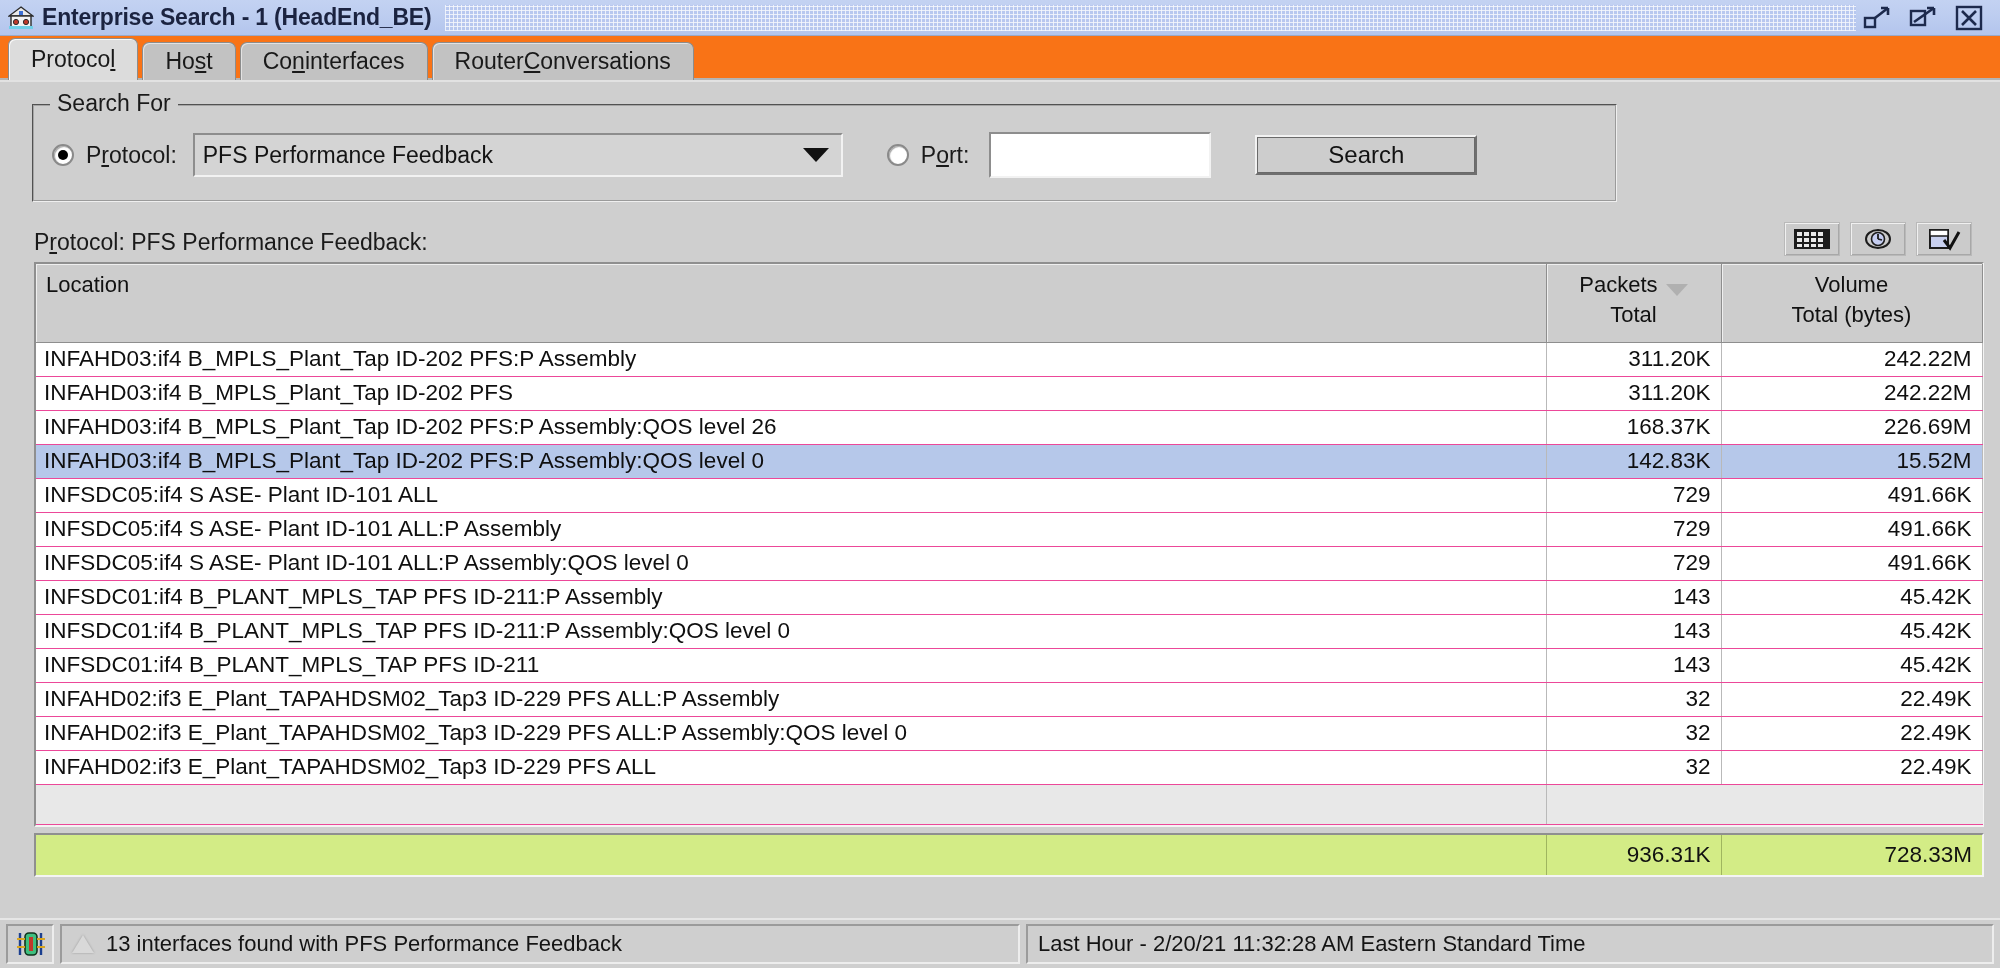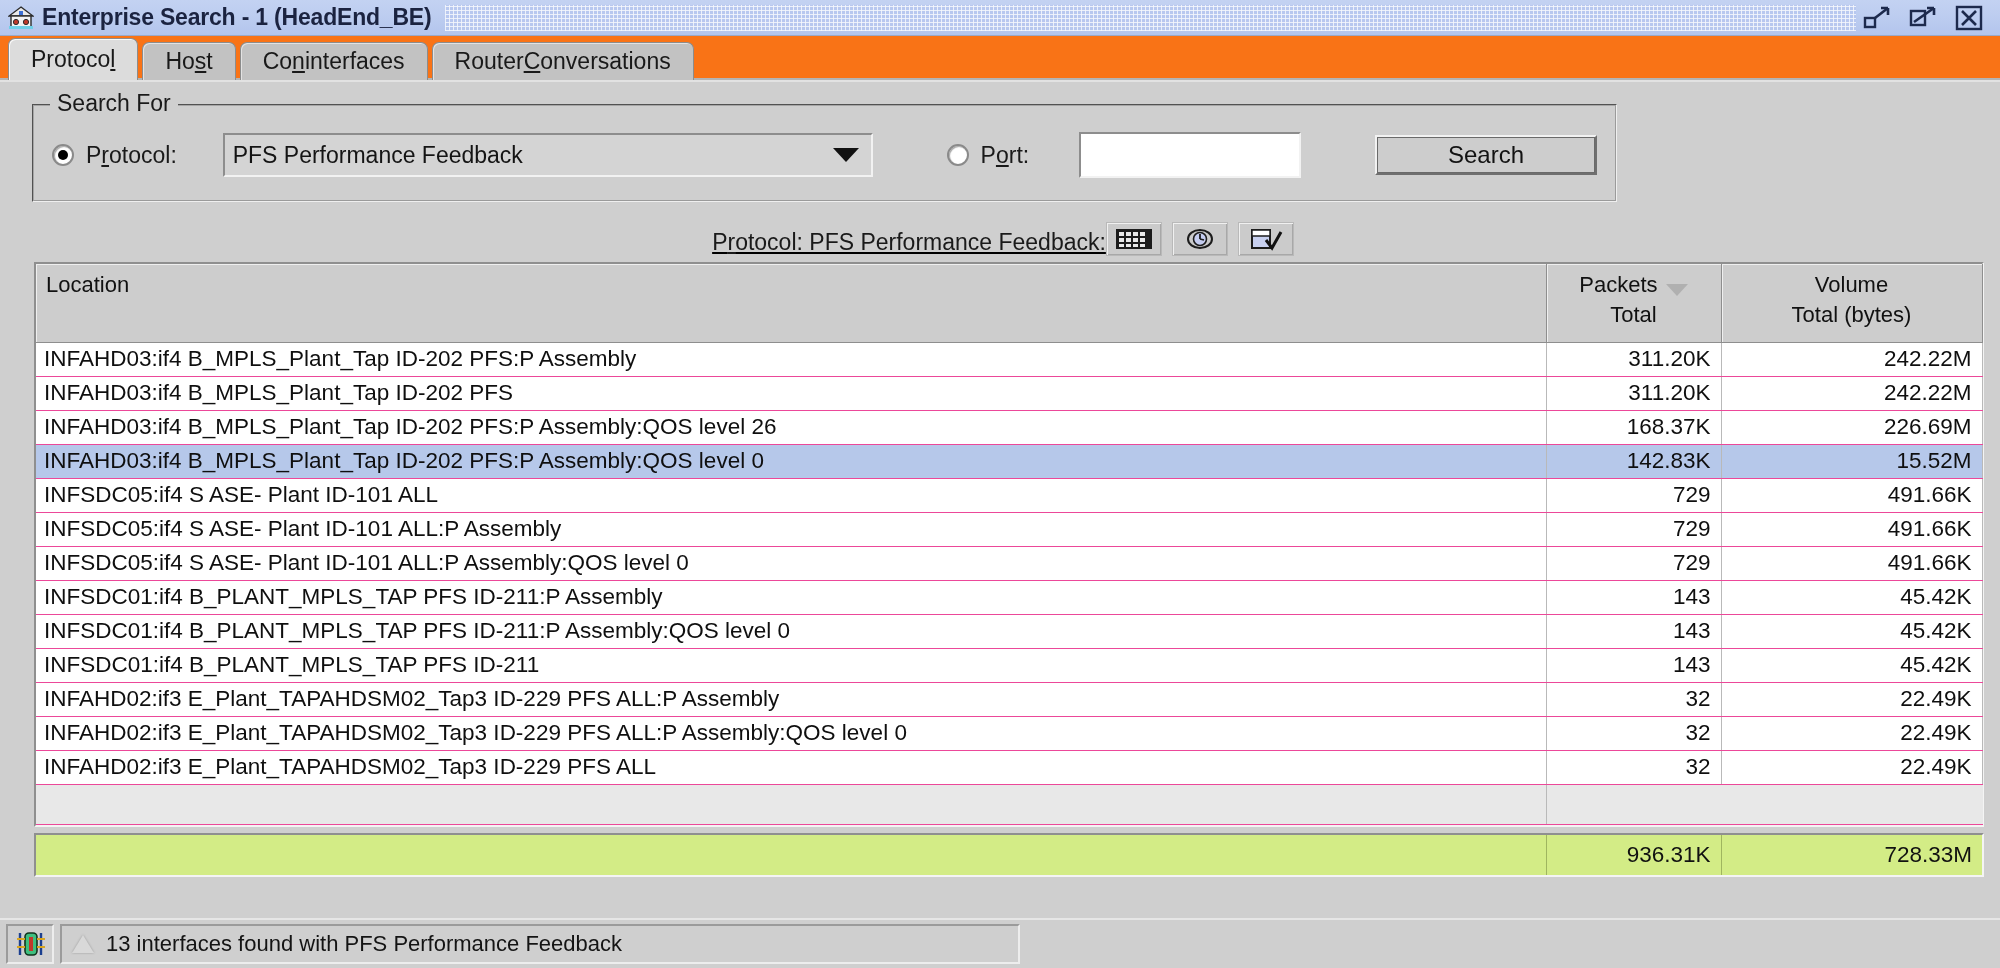--- a/index.html
+++ b/index.html
@@ -116,21 +116,21 @@
     height: 98px;
   }
   .groupbox > .legend {
     position: absolute;
     top: -16px; left: 16px;
     background: #cfcfcf;
     padding: 0 7px;
     font-size: 23px;
     color: #1a1a1a;
   }
-  .searchrow { display: flex; align-items: center; height: 100%; justify-content: space-between; }
+  .searchrow { display: flex; align-items: center; height: 100%; }
   .radio-wrap { display: flex; align-items: center; margin-right: 6px; }
   .radio {
     width: 22px; height: 22px; border-radius: 50%;
     background: #ffffff;
     border: 2px solid #8a8a8a;
     box-shadow: inset 1px 1px 1px rgba(0,0,0,.35);
     margin-right: 12px;
     position: relative;
     flex: 0 0 auto;
   }
@@ -184,23 +184,22 @@
     color: #121212;
     display:flex; align-items:center; justify-content:center;
     cursor: default;
     font-family: "Liberation Sans", sans-serif;
   }
 
   
   .resultsheader {
     display: flex;
     align-items: flex-end;
-    justify-content: center;
+    justify-content: space-between;
     margin: 20px 2px 6px 16px;
-    text-decoration: underline;
   }
   .results-title { font-size: 23px; color:#1a1a1a; }
   .results-title u { text-decoration: underline; }
   .toolbar { display: flex; gap: 10px; margin-right: 8px; }
   .tool {
     width: 56px; height: 34px;
     background: #cbcbcb;
     border: 1px solid #b9b9b9;
     box-shadow: inset 1px 1px 0 #f0f0f0, inset -1px -1px 0 #a8a8a8;
     display:flex; align-items:center; justify-content:center;
@@ -573,15 +572,18 @@
         <rect x="15" y="7" width="4" height="14" fill="#c0392b"></rect>
         <path d="M6 3 V25" stroke="#1b3f8f" stroke-width="2.4"></path>
         <path d="M27 3 V25" stroke="#1b3f8f" stroke-width="2.4"></path>
         <path d="M3 9 H11 M3 17 H11 M23 9 H31 M23 17 H31" stroke="#d8a520" stroke-width="2"></path>
       </svg>
     </span>
     <span class="status-cell status-msg">
       <span class="warn-tri"></span>
       <span>13 interfaces found with PFS Performance Feedback</span>
     </span>
+    <span class="status-cell status-time">
+      <span>Last Hour - 2/20/21 11:32:28 AM Eastern Standard Time</span>
+    </span>
   </div>
 
 </div>
 
 </body></html>

